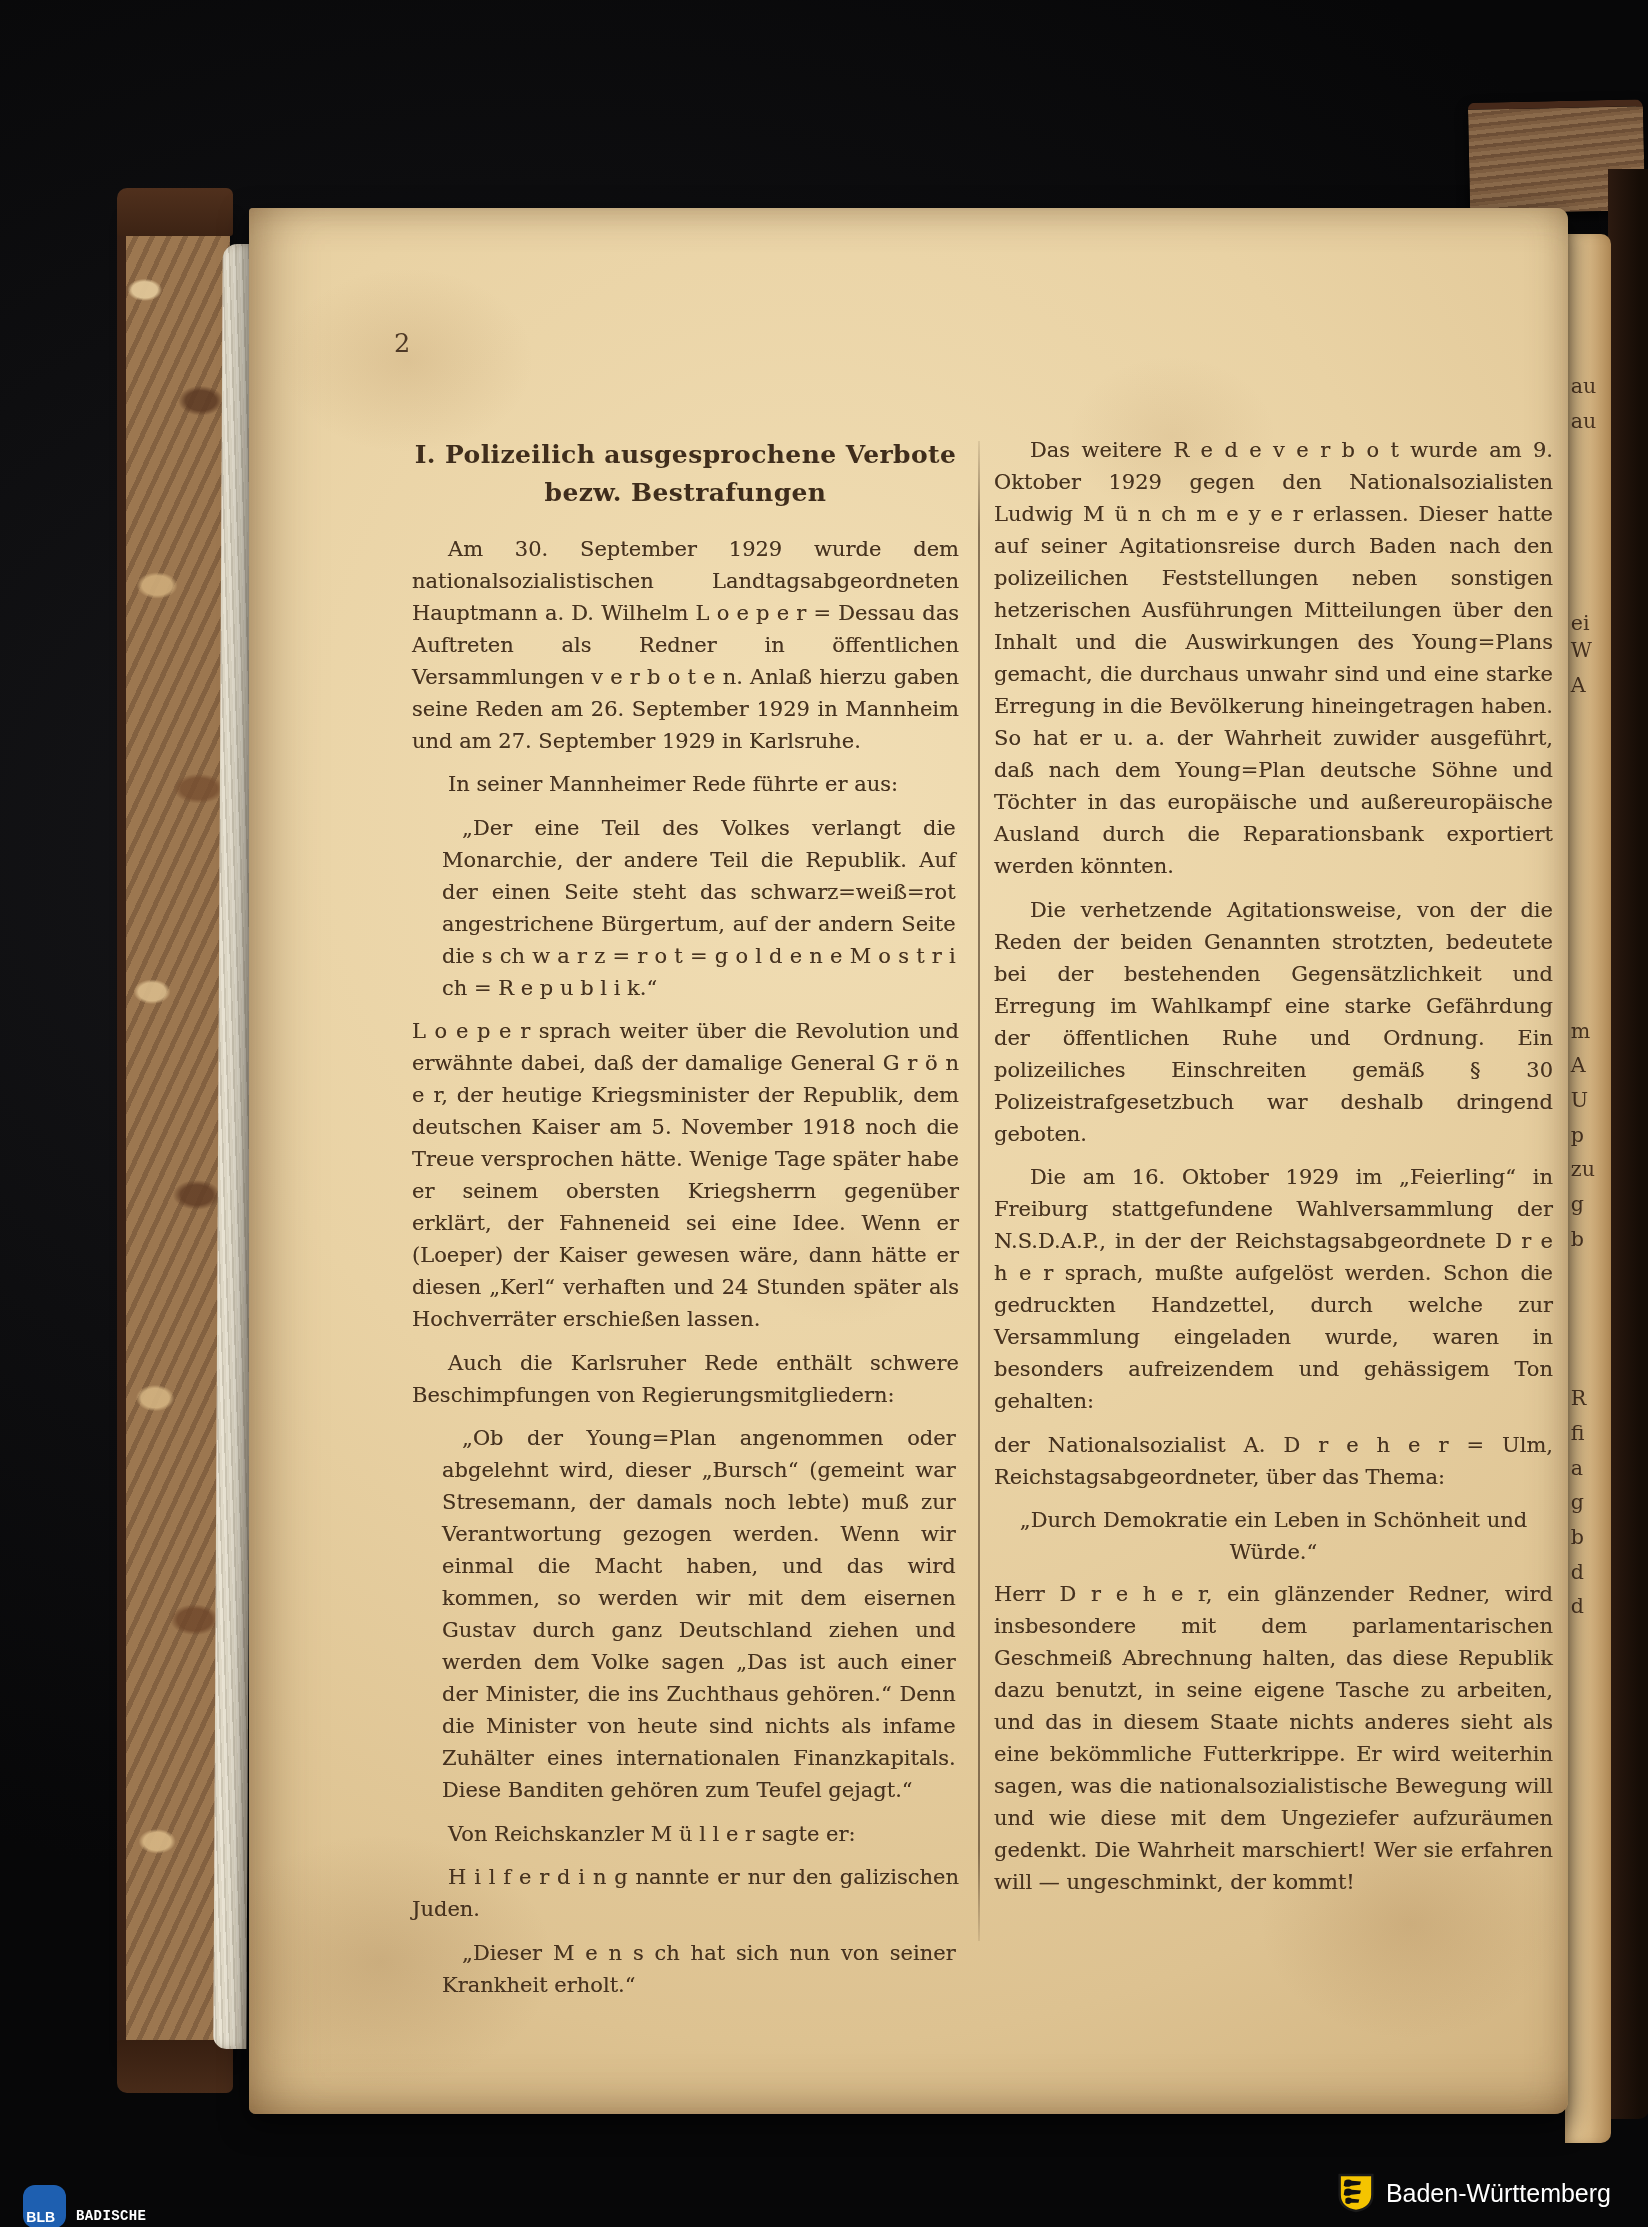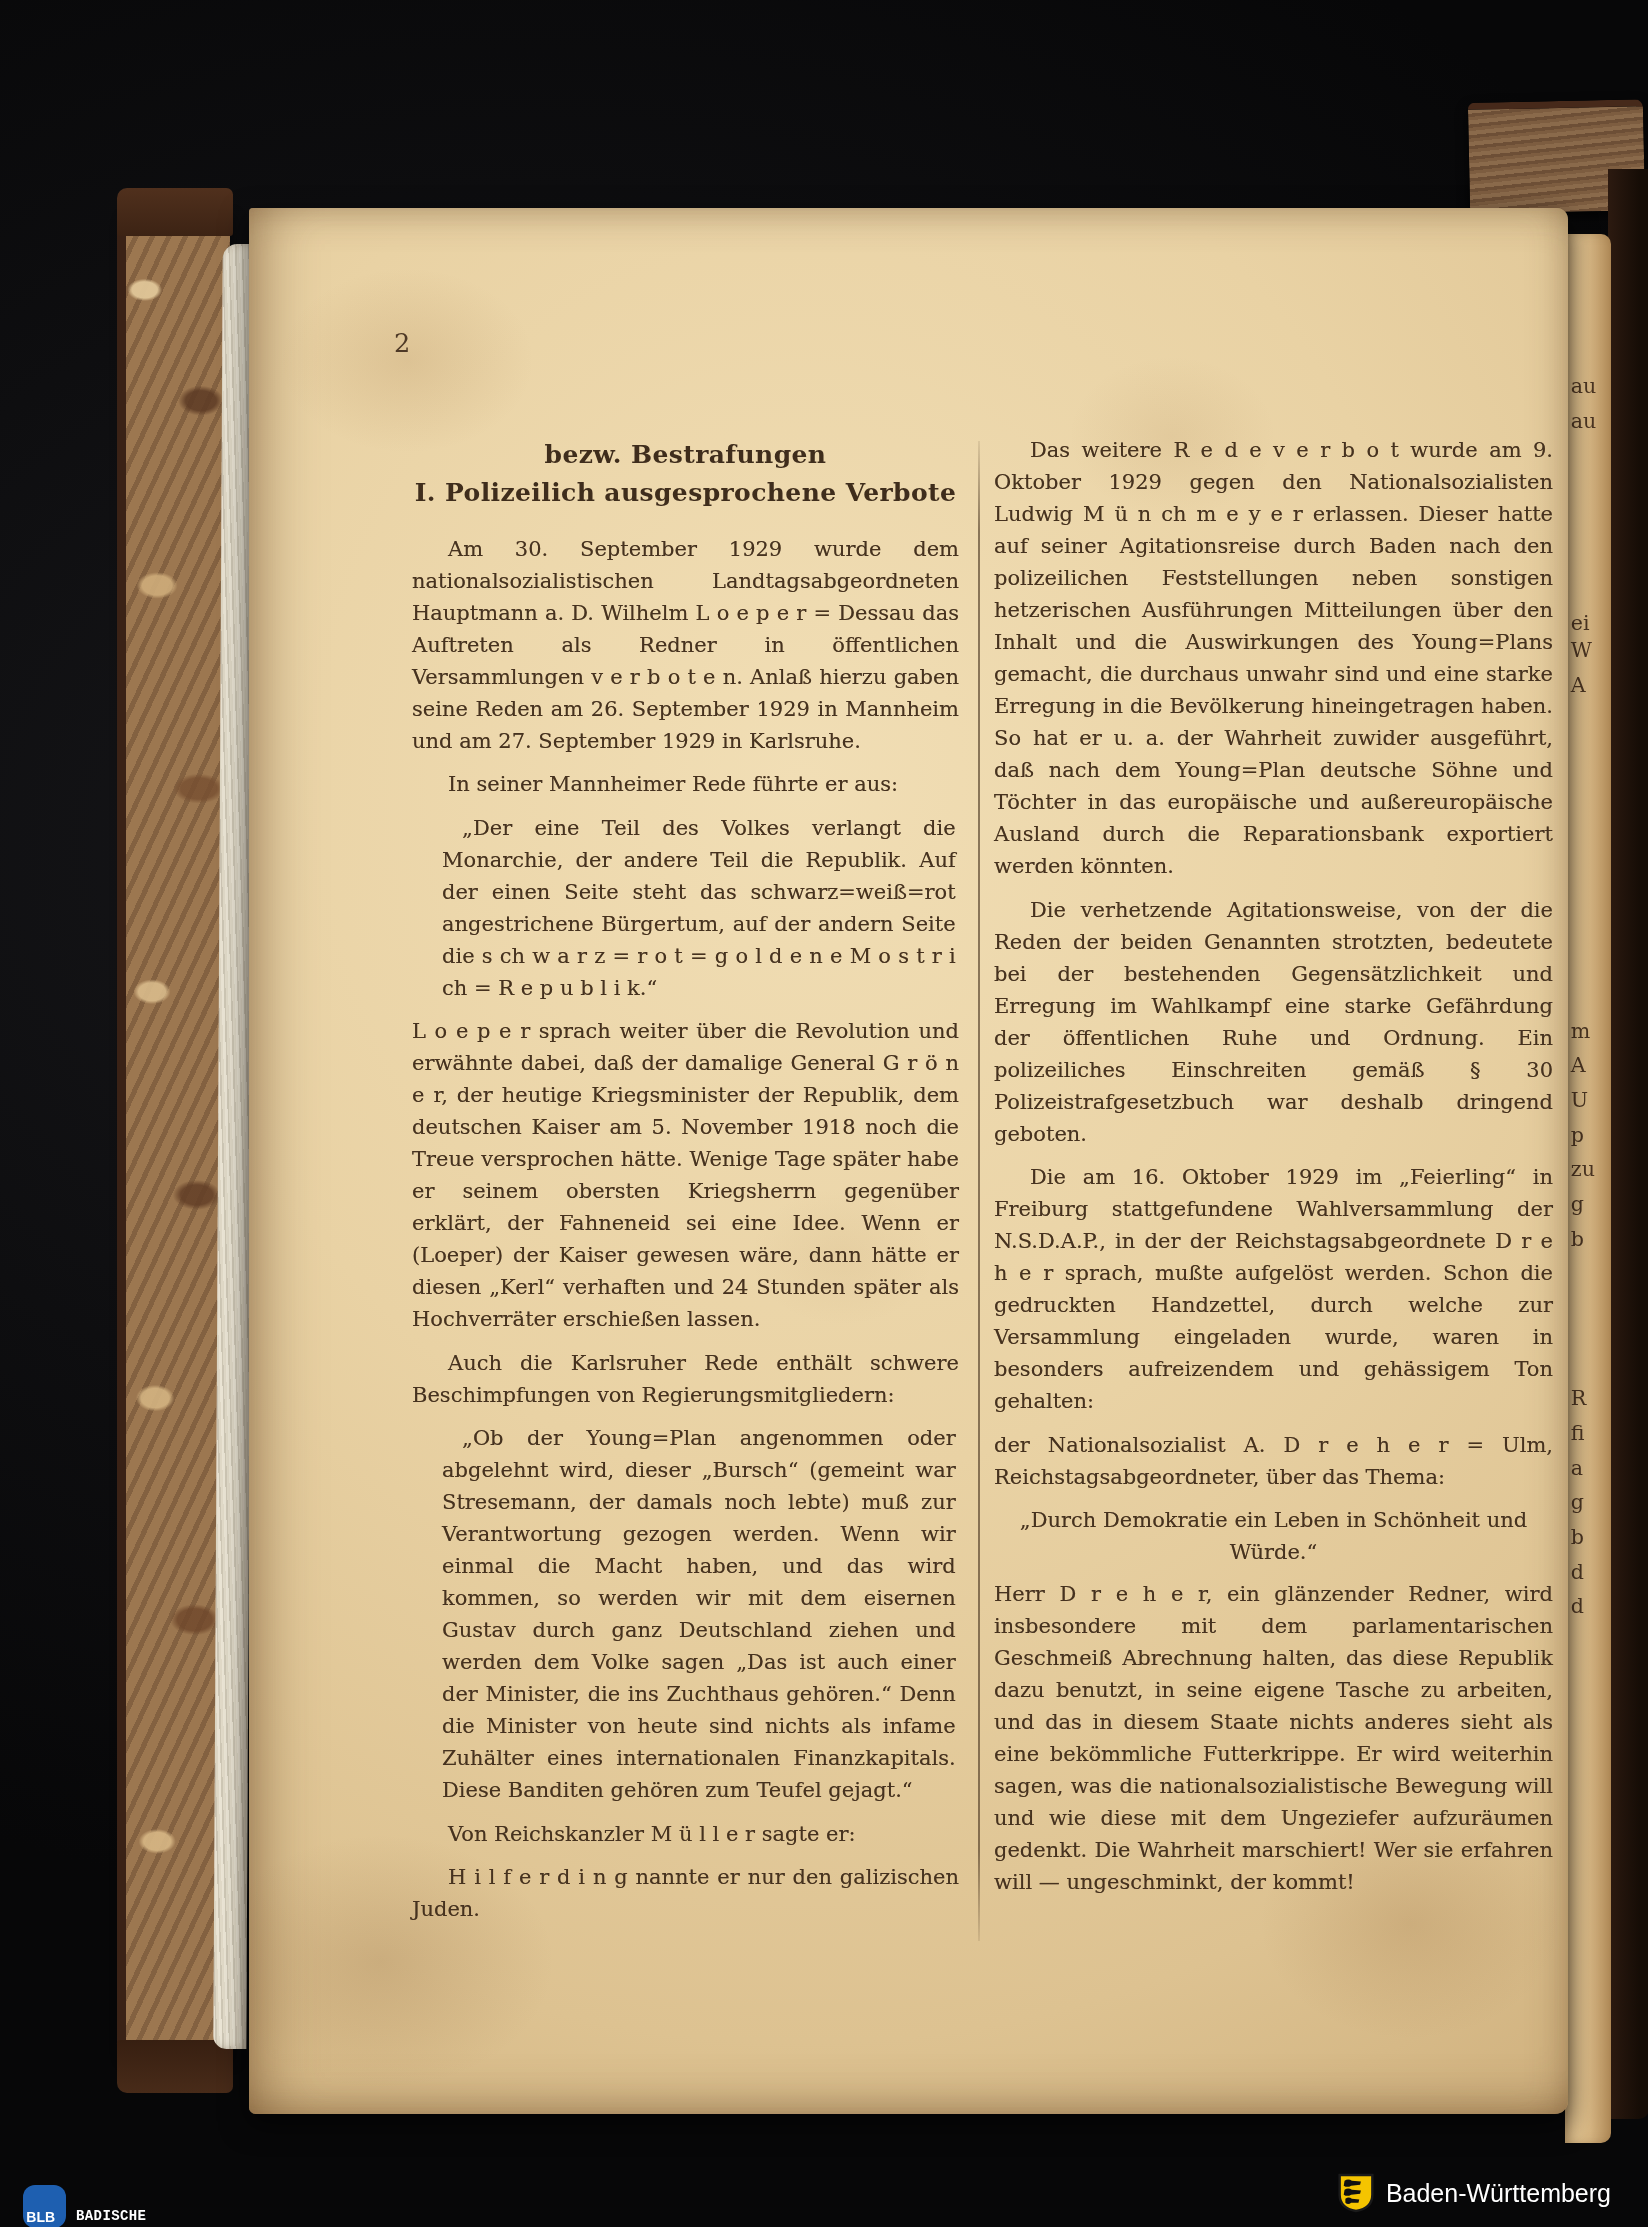--- a/index.html
+++ b/index.html
@@ -130,31 +130,32 @@
     <span class="frag" style="top:1360px">d</span>
   </div>
 
   <div class="page">
     <div class="page-number">2</div>
 
     <div class="text-block">
 
       <div class="col-left">
         <div class="heading">
+          <div>I. Polizeilich ausgesprochene Verbote</div>
           <div>bezw. Bestrafungen</div>
-          <div>I. Polizeilich ausgesprochene Verbote</div>
         </div>
         <p class="body">Am 30. September 1929 wurde dem nationalsozialistischen Landtagsabgeordneten Hauptmann a. D. Wilhelm L o e p e r = Dessau das Auftreten als Redner in öffentlichen Versammlungen v e r b o t e n. Anlaß hierzu gaben seine Reden am 26. September 1929 in Mannheim und am 27. September 1929 in Karlsruhe.</p>
         <p class="body">In seiner Mannheimer Rede führte er aus:</p>
         <blockquote class="q">„Der eine Teil des Volkes verlangt die Monarchie, der andere Teil die Republik. Auf der einen Seite steht das schwarz=weiß=rot angestrichene Bürgertum, auf der andern Seite die s ch w a r z = r o t = g o l d e n e  M o s t r i ch = R e p u b l i k.“</blockquote>
         <p class="noindent">L o e p e r sprach weiter über die Revolution und erwähnte dabei, daß der damalige General G r ö n e r, der heutige Kriegsminister der Republik, dem deutschen Kaiser am 5. November 1918 noch die Treue versprochen hätte. Wenige Tage später habe er seinem obersten Kriegsherrn gegenüber erklärt, der Fahneneid sei eine Idee. Wenn er (Loeper) der Kaiser gewesen wäre, dann hätte er diesen „Kerl“ verhaften und 24 Stunden später als Hochverräter erschießen lassen.</p>
         <p class="body">Auch die Karlsruher Rede enthält schwere Beschimpfungen von Regierungsmitgliedern:</p>
         <blockquote class="q">„Ob der Young=Plan angenommen oder abgelehnt wird, dieser „Bursch“ (gemeint war Stresemann, der damals noch lebte) muß zur Verantwortung gezogen werden. Wenn wir einmal die Macht haben, und das wird kommen, so werden wir mit dem eisernen Gustav durch ganz Deutschland ziehen und werden dem Volke sagen „Das ist auch einer der Minister, die ins Zuchthaus gehören.“ Denn die Minister von heute sind nichts als infame Zuhälter eines internationalen Finanzkapitals. Diese Banditen gehören zum Teufel gejagt.“</blockquote>
         <p class="body">Von Reichskanzler M ü l l e r sagte er:</p>
         <p class="body">H i l f e r d i n g nannte er nur den galizischen Juden.</p>
+        <blockquote class="q">„Dieser M e n s ch hat sich nun von seiner Krankheit erholt.“</blockquote>
       </div>
 
       <div class="col-rule"></div>
 
       <div class="col-right">
         <p class="body">Das weitere R e d e v e r b o t wurde am 9. Oktober 1929 gegen den Nationalsozialisten Ludwig M ü n ch m e y e r erlassen. Dieser hatte auf seiner Agitationsreise durch Baden nach den polizeilichen Feststellungen neben sonstigen hetzerischen Ausführungen Mitteilungen über den Inhalt und die Auswirkungen des Young=Plans gemacht, die durchaus unwahr sind und eine starke Erregung in die Bevölkerung hineingetragen haben. So hat er u. a. der Wahrheit zuwider ausgeführt, daß nach dem Young=Plan deutsche Söhne und Töchter in das europäische und außereuropäische Ausland durch die Reparationsbank exportiert werden könnten.</p>
         <p class="body">Die verhetzende Agitationsweise, von der die Reden der beiden Genannten strotzten, bedeutete bei der bestehenden Gegensätzlichkeit und Erregung im Wahlkampf eine starke Gefährdung der öffentlichen Ruhe und Ordnung. Ein polizeiliches Einschreiten gemäß § 30 Polizeistrafgesetzbuch war deshalb dringend geboten.</p>
         <p class="body">Die am 16. Oktober 1929 im „Feierling“ in Freiburg stattgefundene Wahlversammlung der N.S.D.A.P., in der der Reichstagsabgeordnete D r e h e r sprach, mußte aufgelöst werden. Schon die gedruckten Handzettel, durch welche zur Versammlung eingeladen wurde, waren in besonders aufreizendem und gehässigem Ton gehalten:</p>
         <p class="noindent">der Nationalsozialist A. D r e h e r = Ulm, Reichstagsabgeordneter, über das Thema:</p>
         <p class="centered">„Durch Demokratie ein Leben in Schönheit und Würde.“</p>

